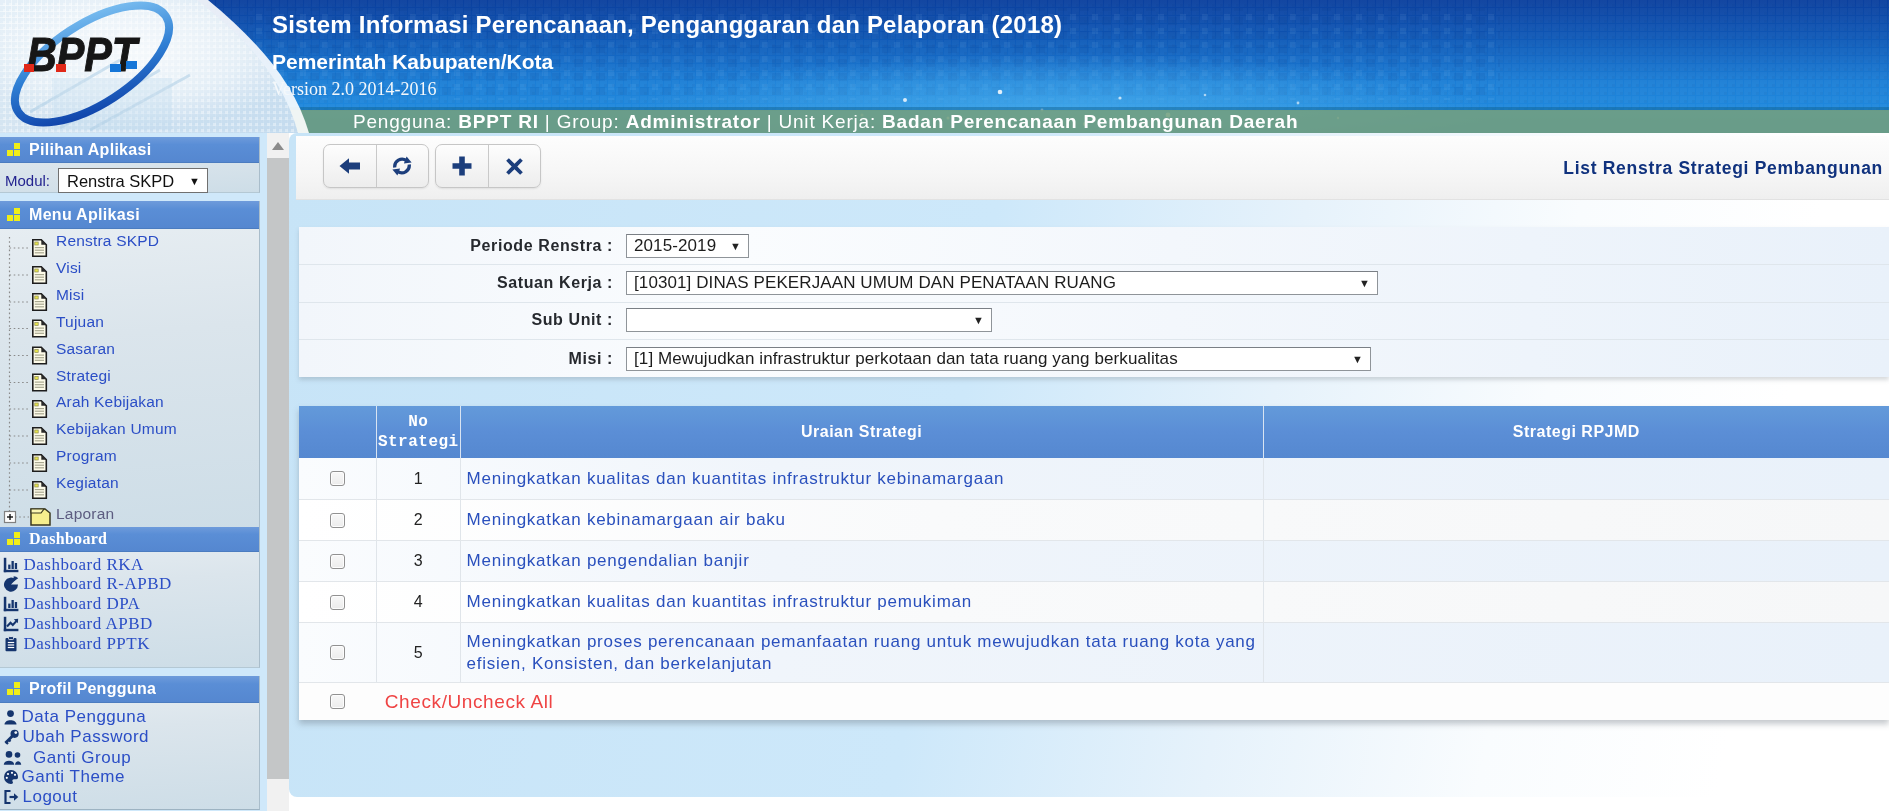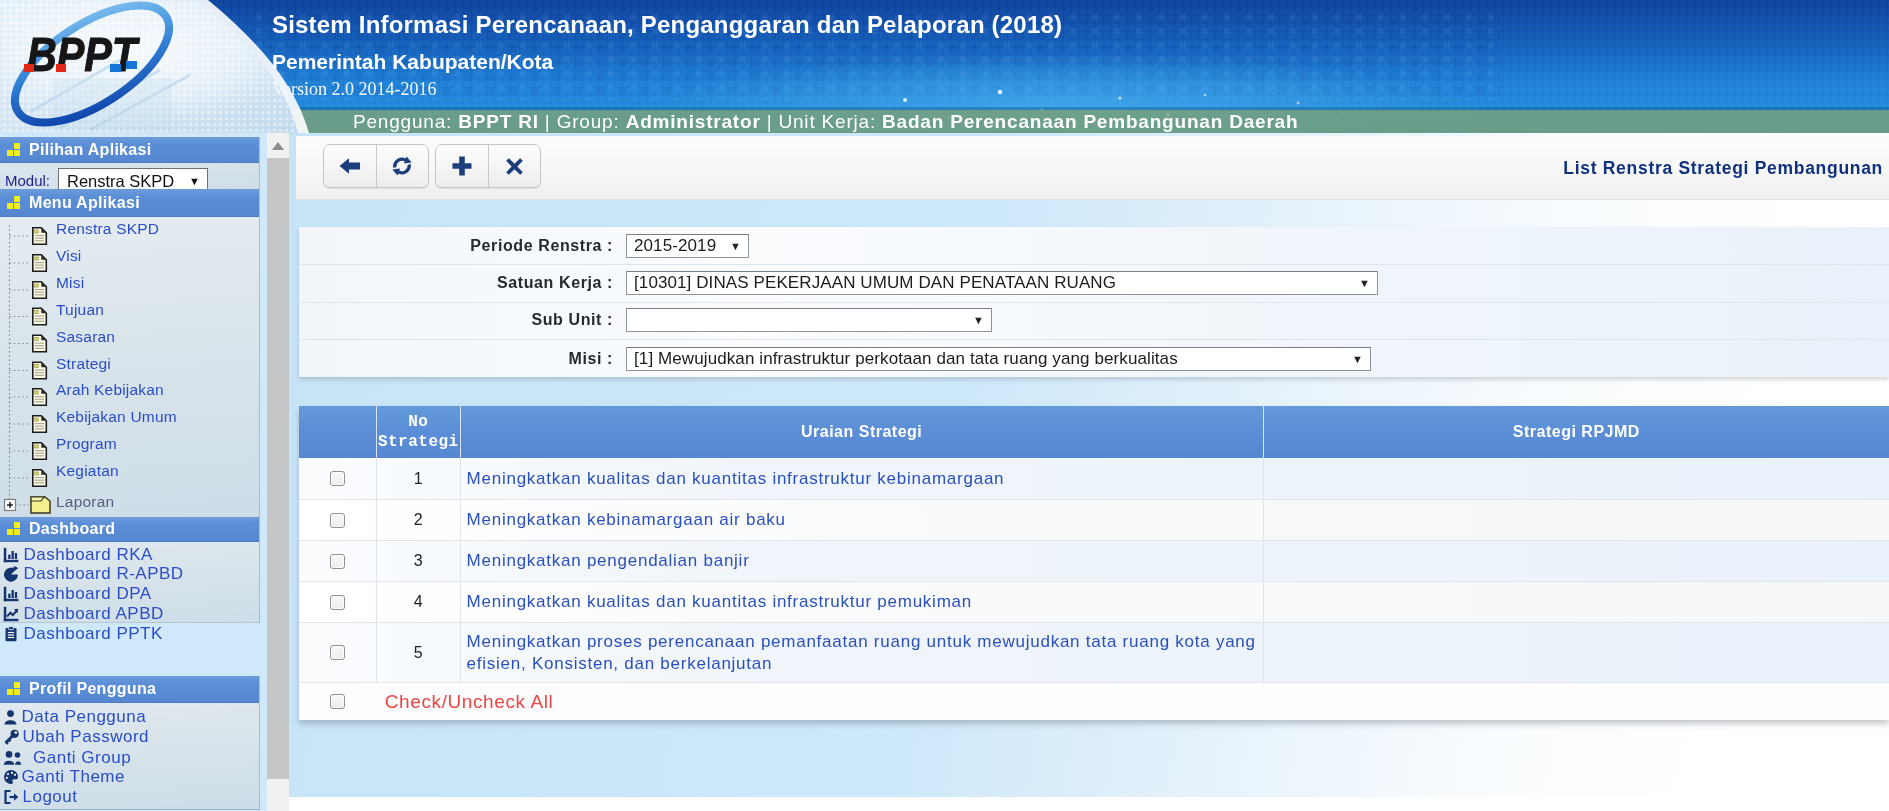--- a/index.html
+++ b/index.html
@@ -36,21 +36,21 @@
   
   #sbar { position:absolute; left:267px; top:0; width:22px; height:678px; background:#f1f1f1; }
   #sbar .thumb { position:absolute; left:0; top:25px; width:22px; height:621px; background:#c4c6c7; }
   #sbar .arr { position:absolute; left:5px; top:9px; width:0; height:0;
     border-left:6px solid transparent; border-right:6px solid transparent;
     border-bottom:8px solid #8b8b8b; }
 
   
   #content { position:absolute; left:289px; top:133px; width:1600px; height:664px;
     background:linear-gradient(100deg,#c7e4f7 0%,#cde8fa 42%,#e6f2fb 60%,#f9fcfe 76%,#ffffff 90%);
-    overflow:hidden; }
+    overflow:hidden;border-radius:8px; }
 
   #toolbar { position:absolute; left:7px; top:3px; width:1593px; height:64px;
     background:linear-gradient(180deg,#fdfdfd 0%,#f6f6f6 60%,#efefef 100%);
     border-bottom:1px solid #e2e2e2; }
   .btng { position:absolute; top:8px; height:44px; display:flex;
     border:1px solid #c6c6c6; border-radius:7px;
     background:linear-gradient(180deg,#fdfdfd,#ededed); overflow:hidden;
     box-shadow:0 1px 2px rgba(0,0,0,0.08); }
   .btn { width:52px; height:100%; display:flex; align-items:center; justify-content:center; }
   .btn + .btn { border-left:1px solid #c9c9c9; }
@@ -190,21 +190,21 @@
           </span>
           <span class="txt">Pilihan Aplikasi</span>
         </div>
       <div style="position:absolute;left:5px;top:35px;font-size:15px;color:#23238f;">Modul:</div>
       <div style="position:absolute;left:58px;top:31px;width:150px;height:25px;background:#fff;border:1px solid #707070;font-size:16.5px;color:#111;">
         <span style="position:absolute;left:8px;top:3px;">Renstra SKPD</span>
         <span style="position:absolute;right:7px;top:6px;font-size:11px;">▼</span>
       </div>
     </div>
 
-    <div class="sec" style="top:56px;height:332px;">
+    <div class="sec" style="top:68px;height:332px;">
       <div class="secbar" style="height:28px;">
           <span class="sqicon">
             <i class="a"></i>
             <i class="b"></i>
             <i class="c"></i>
           </span>
           <span class="txt">Menu Aplikasi</span>
         </div>
       <svg width="260" height="304" viewBox="0 0 260 304" style="position:absolute;left:0;top:28px;">
         <defs>
@@ -257,21 +257,21 @@
       <div class="mi" style="left:56px;top:111.5px;">Tujuan</div>
       <div class="mi" style="left:56px;top:138.5px;">Sasaran</div>
       <div class="mi" style="left:56px;top:165.5px;">Strategi</div>
       <div class="mi" style="left:56px;top:192px;">Arah Kebijakan</div>
       <div class="mi" style="left:56px;top:219px;">Kebijakan Umum</div>
       <div class="mi" style="left:56px;top:246px;">Program</div>
       <div class="mi" style="left:56px;top:273px;">Kegiatan</div>
       <div class="mi" style="left:56px;top:303.5px;color:#5c5c80;">Laporan</div>
     </div>
 
-    <div class="sec" style="top:384px;height:106px;">
+    <div class="sec" style="top:394px;height:141px;font-family:Liberation Serif, serif;">
       <div class="secbar" style="height:25px;">
           <span class="sqicon">
             <i class="a"></i>
             <i class="b"></i>
             <i class="c"></i>
           </span>
           <span class="txt">Dashboard</span>
         </div>
       <div class="di" style="left:3px;top:28.5px;"><svg width="17" height="16" viewBox="0 0 17 16">
             <g fill="#15356e">

